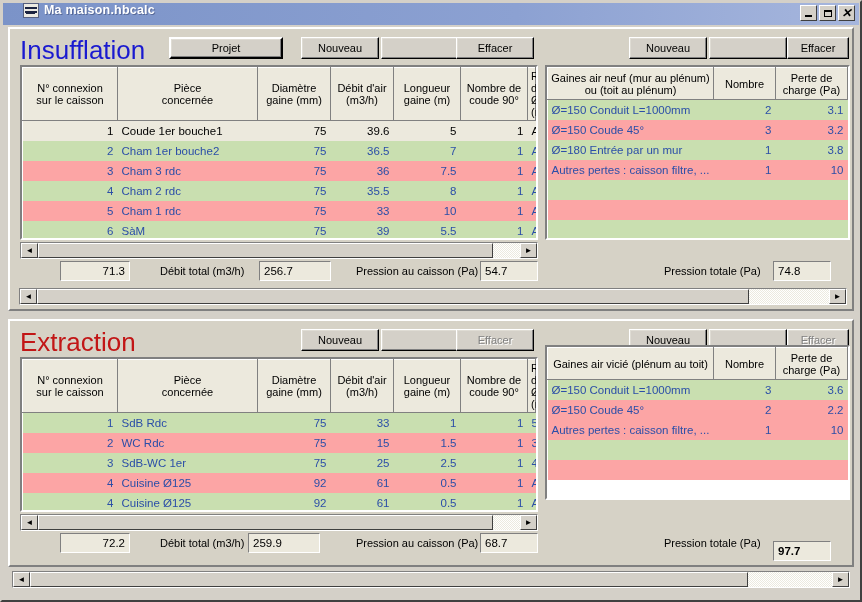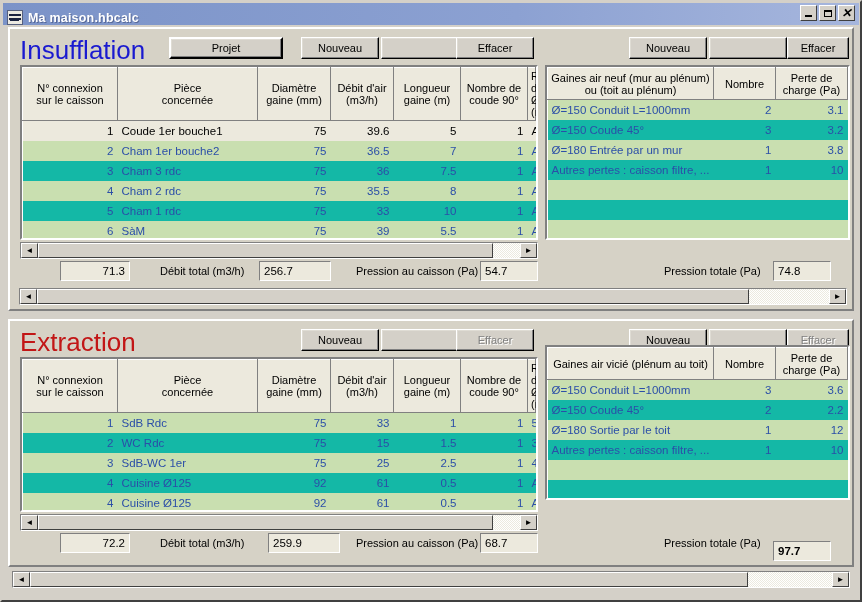--- a/index.html
+++ b/index.html
@@ -25,23 +25,23 @@
     border: 2px solid #d4d0c8;
     border-right-color: #404040;
     border-bottom-color: #404040;
     box-sizing: border-box;
     background: #d4d0c8;
   }
   .titlebar {
     position: absolute;
     left: 3px; top: 3px; width: 856px; height: 22px;
     background: linear-gradient(to right, #7b93c8 0%, #8ca1d2 60%, #a6b6dd 100%);
-    display: flex; align-items: flex-end;
-    box-sizing: border-box;
-    padding-left: 4px;
+    display: flex; align-items: flex-start;
+    box-sizing: border-box;
+    padding-left: 20px;
   }
   .tb-icon {
     width: 16px; height: 15px;
     background: #eceae2;
     border: 1px solid #56607f;
     position: relative;
     margin-right: 5px;
     flex: 0 0 auto;
     box-sizing: border-box;
   }
@@ -179,21 +179,21 @@
     height: 20px;
     line-height: 18px;
     font-size: 11.5px;
     color: #2b4ea8;
     border: none;
     overflow: hidden;
     white-space: nowrap;
     box-sizing: border-box;
   }
   tr.r-alt  td { background: #c9dfb0; }
-  tr.r-base td { background: #14b8a6; }
+  tr.r-base td { background: #fca5a5; }
   tr.r-sel  td { background: #ece9dd; color: #000000; }
   td.num { text-align: right; }
   td.ctr { text-align: center; }
   td.lft { text-align: left; }
 
   
   .hscroll {
     position: absolute;
     height: 17px;
     background: #e8e5dc;
@@ -557,25 +557,20 @@
               <tr class="r-alt">
                 <td class="lft">Ø=150 Conduit L=1000mm</td>
                 <td class="num">3</td>
                 <td class="num">3.6</td>
               </tr>
               <tr class="r-base">
                 <td class="lft">Ø=150 Coude 45°</td>
                 <td class="num">2</td>
                 <td class="num">2.2</td>
               </tr>
-              <tr class="r-alt">
-                <td class="lft">Ø=180 Sortie par le toit</td>
-                <td class="num">1</td>
-                <td class="num">12</td>
-              </tr>
               <tr class="r-base">
                 <td class="lft">Autres pertes : caisson filtre, ...</td>
                 <td class="num">1</td>
                 <td class="num">10</td>
               </tr>
               <tr class="r-alt">
                 <td>&nbsp;</td>
                 <td>&nbsp;</td>
                 <td>&nbsp;</td>
               </tr>
@@ -583,21 +578,21 @@
                 <td>&nbsp;</td>
                 <td>&nbsp;</td>
                 <td>&nbsp;</td>
               </tr>
             </tbody>
         </table>
       </div>
 
       <div class="field right" style="left:50px; top:212px; width:70px;">72.2</div>
       <div class="lbl" style="left:150px; top:212px;">Débit total (m3/h)</div>
-      <div class="field" style="left:258px; top:212px; width:72px;">259.9</div>
+      <div class="field" style="left:238px; top:212px; width:72px;">259.9</div>
       <div class="lbl" style="left:346px; top:212px;">Pression au caisson (Pa)</div>
       <div class="field" style="left:470px; top:212px; width:58px;">68.7</div>
       <div class="lbl" style="left:654px; top:212px;">Pression totale (Pa)</div>
       <div class="field" style="left:763px; top:220px; width:58px;font-weight:bold;">97.7</div>
     </div>
 
     <div class="hscroll" style="left:9px; top:545px; width:838px;">
       <div class="sb-arrow">◄</div>
       <div class="sb-thumb" style="flex:0 0 718px;"></div>
       <div class="sb-track" style="flex:1 1 auto;"></div>

